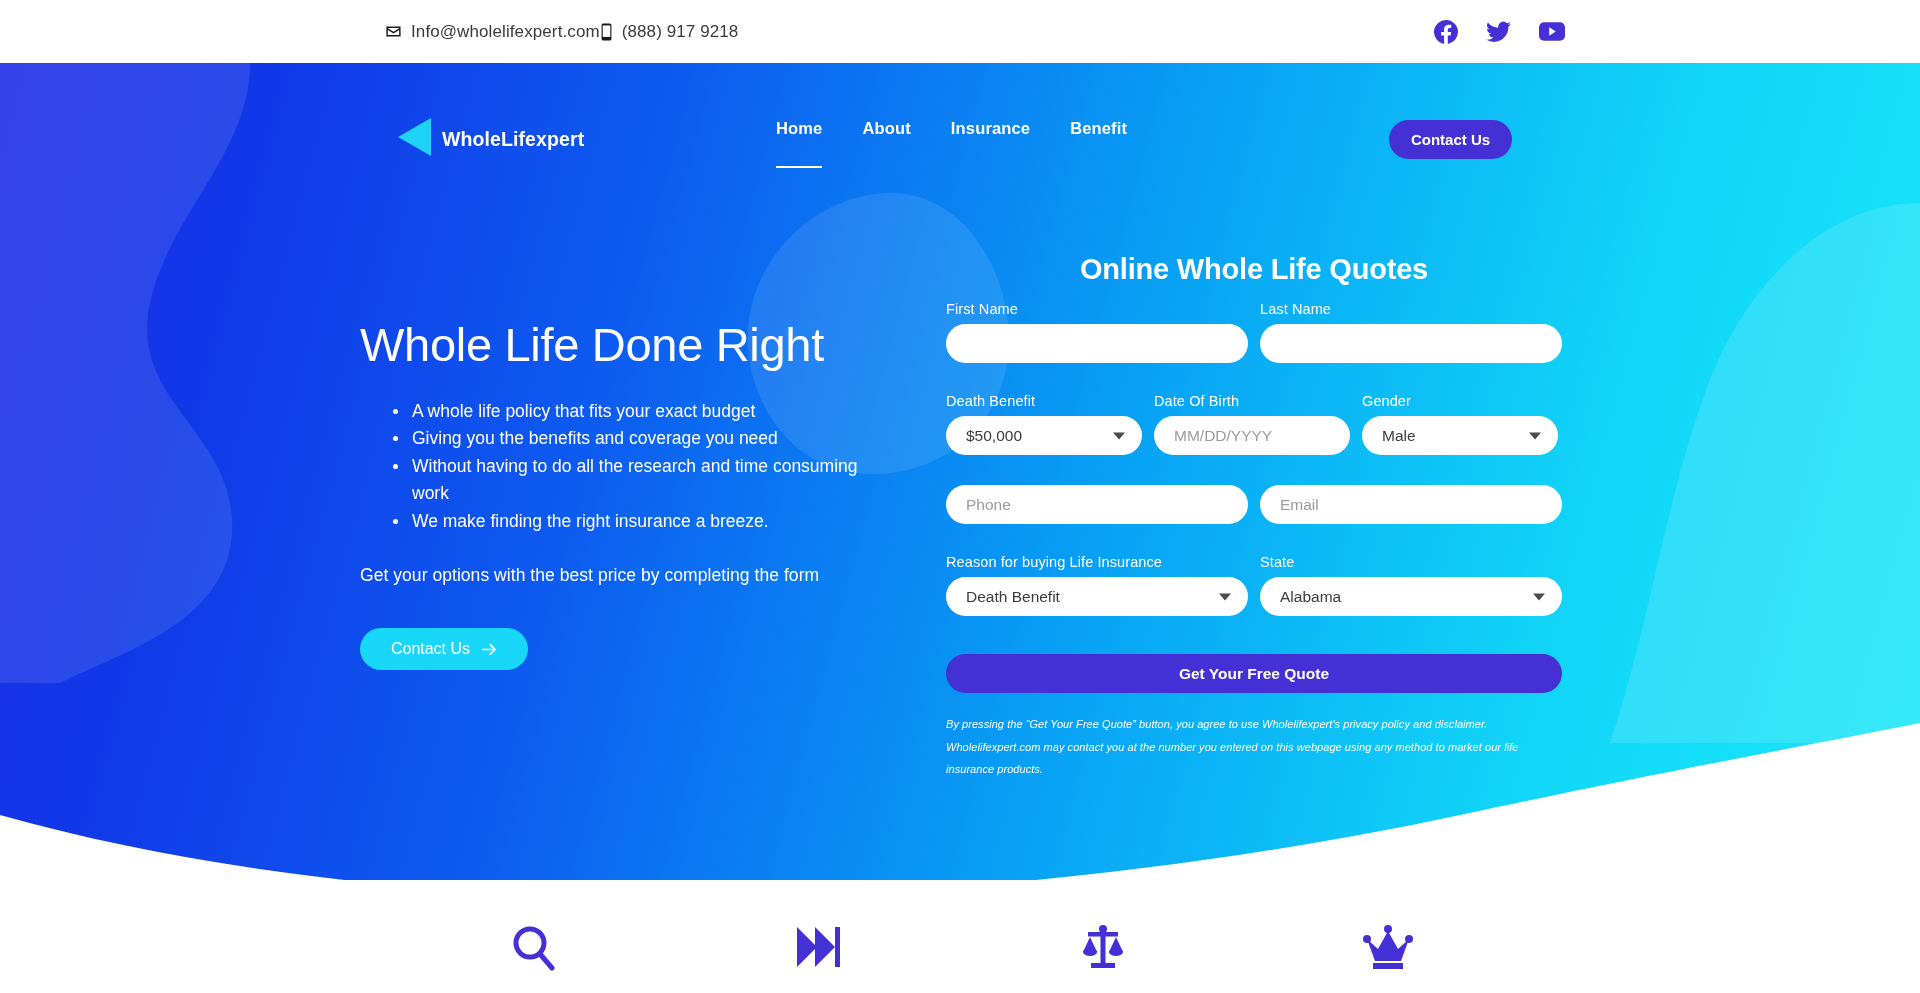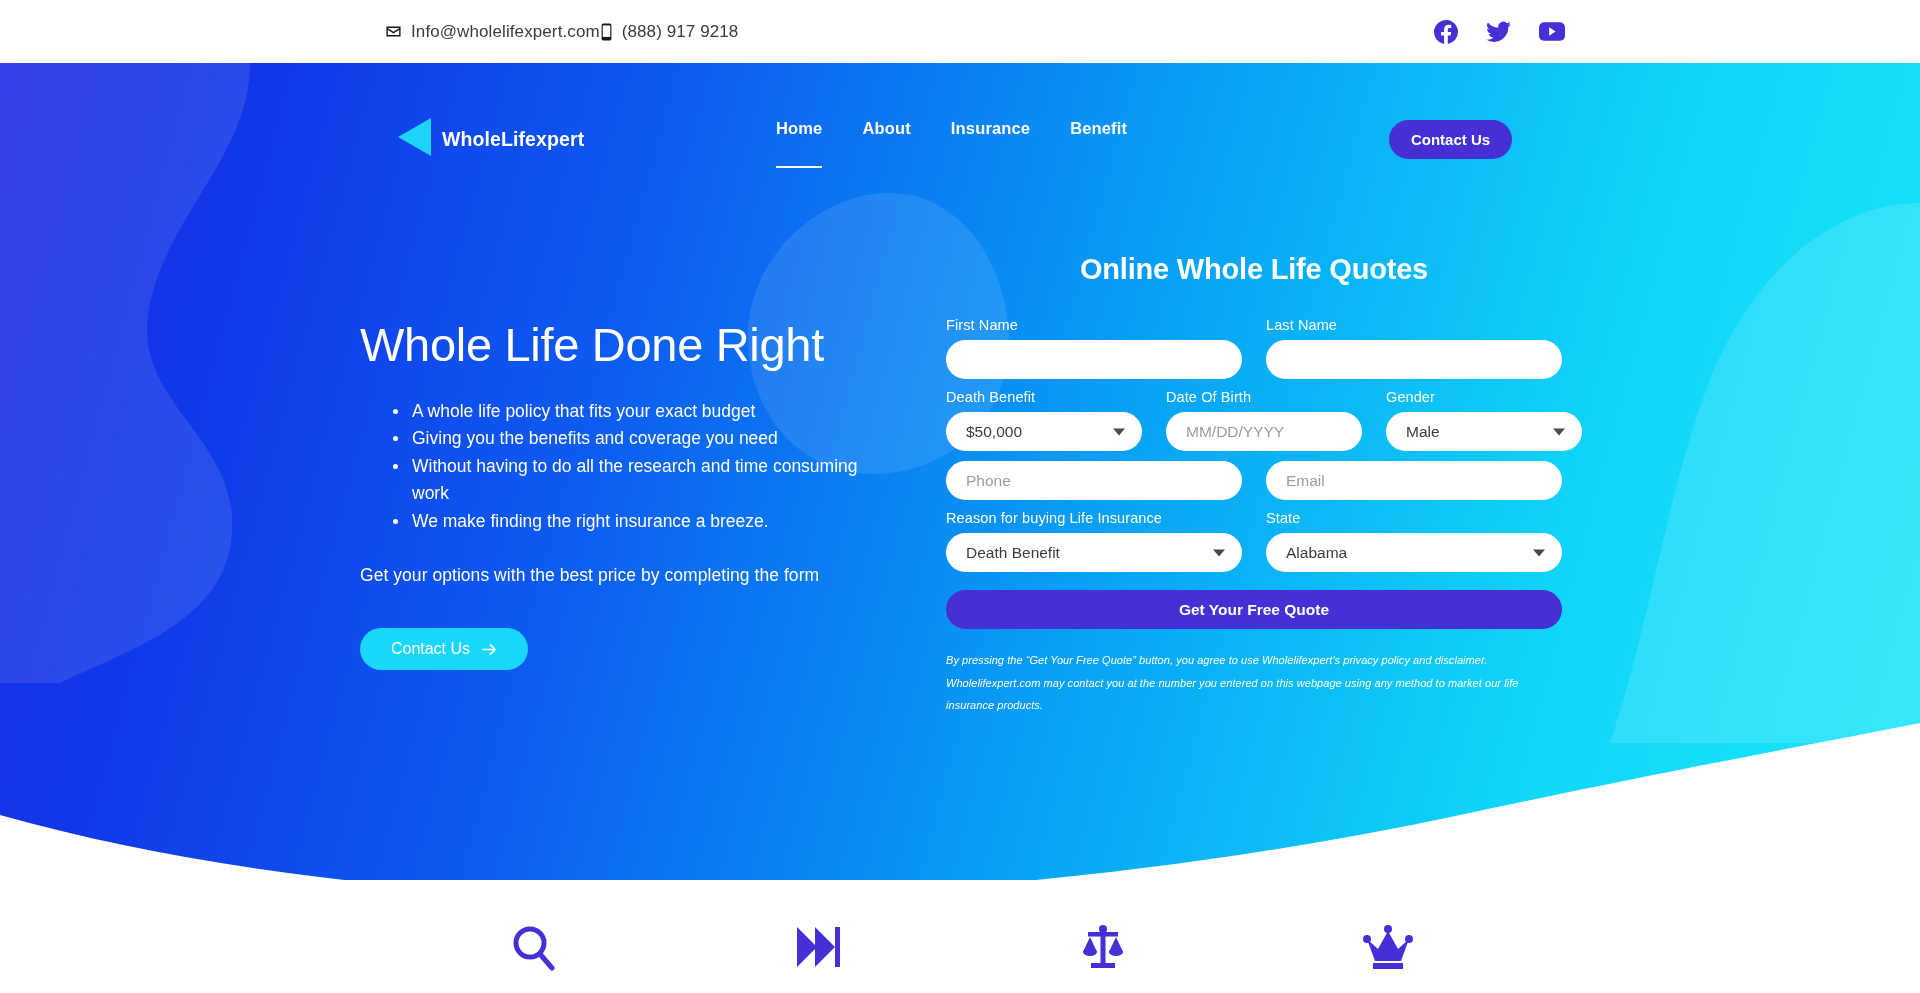--- a/index.html
+++ b/index.html
@@ -207,30 +207,30 @@
     top: 190px;
     width: 616px;
     z-index: 5;
   }
   .form-title {
     color: #ffffff;
     font-size: 29px;
     font-weight: 700;
     text-align: center;
     letter-spacing: -.2px;
-    margin-bottom: 31px;
+    margin-bottom: 15px;
   }
   .flabel {
     color: #ffffff;
     font-size: 14.5px;
     display: block;
     margin-bottom: 7px;
     letter-spacing: .1px;
   }
-  .row { display: flex; gap: 24px; margin-bottom: 10px; }
+  .row { display: flex; gap: 12px; margin-bottom: 30px; }
   .col { flex: 1 1 0; min-width: 0; }
   .col-3 { width: 196px; flex: 0 0 196px; }
   .ctrl {
     width: 100%;
     height: 39px;
     border-radius: 20px;
     border: none;
     background: #ffffff;
     padding: 7px 20px;
     font-size: 15.5px;

